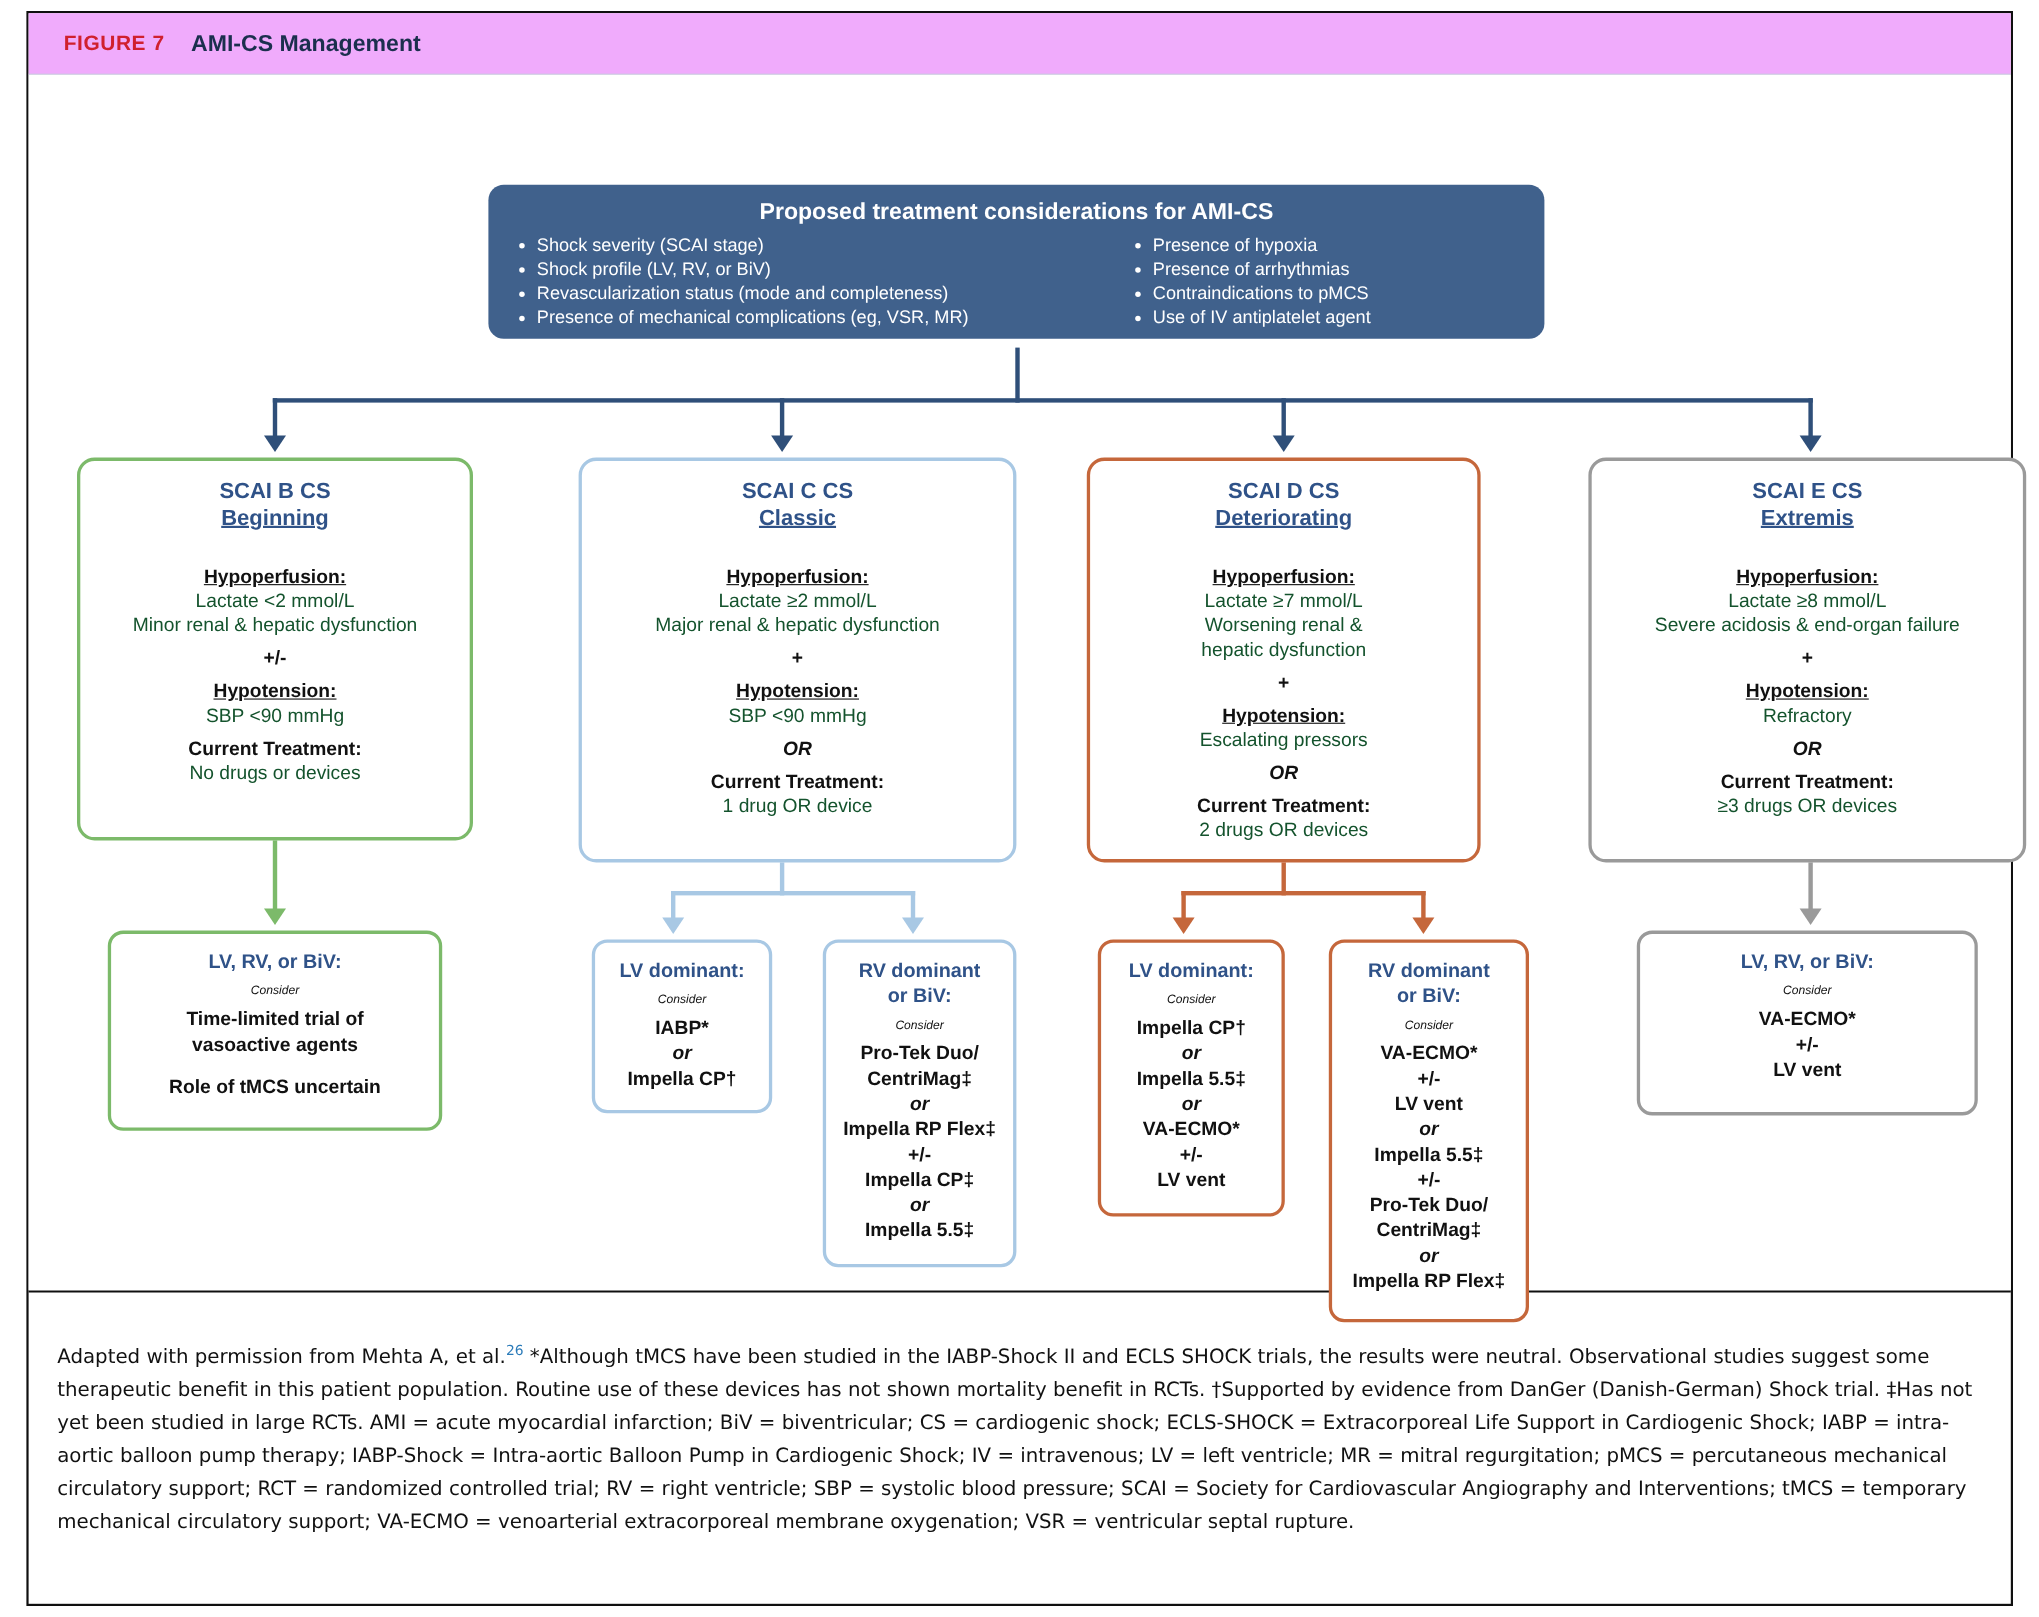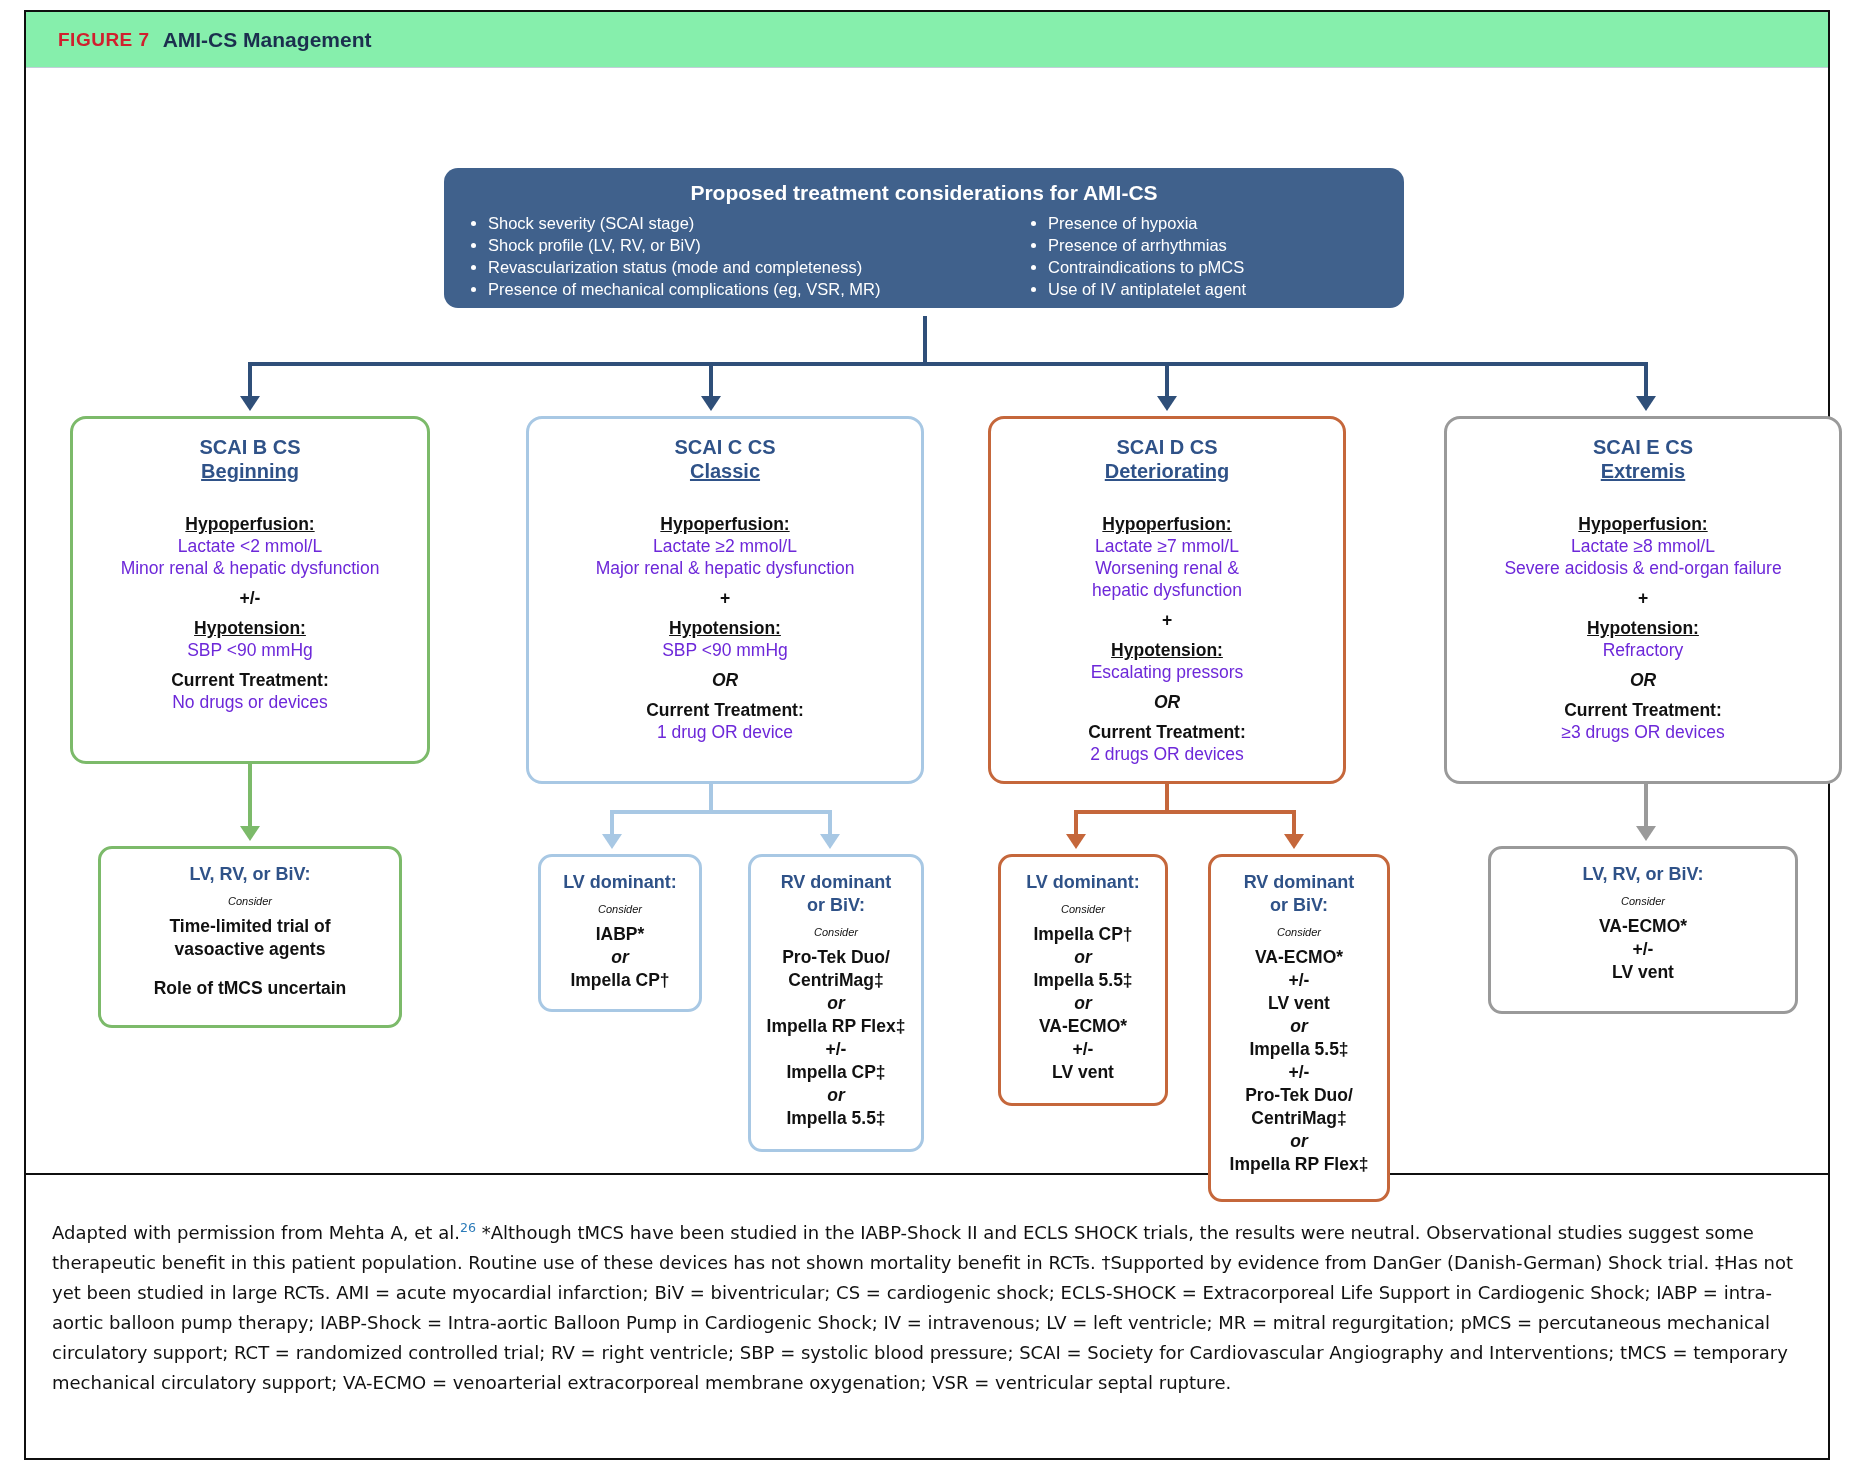--- a/index.html
+++ b/index.html
@@ -12,23 +12,23 @@
     overflow:hidden;
   }
   .page {
     position:absolute; left:24px; top:10px;
     width:1806px; height:1450px;
     border:2px solid #0f0f0f;
     background:#ffffff;
   }
   
   .fig-header {
-    height:56px; background:#86efac;
+    height:56px; background:#f0abfc;
     border-bottom:1px solid #c3ced9;
-    display:flex; align-items:center; padding-left:32px; gap:13px;
+    display:flex; align-items:center; padding-left:32px; gap:24px;
   }
   .fig-label {
     color:#d0202e; font-weight:bold; font-size:19px;
     letter-spacing:0.5px;
   }
   .fig-title { color:#1b2f4e; font-weight:bold; font-size:21px; }
 
   
   .canvas { position:relative; width:100%; height:1105px; background:#fff; }
 
@@ -70,21 +70,21 @@
   .stage.c { border-color:#a8c8e4; }
   .stage.d { border-color:#c5673b; }
   .stage.e { border-color:#9a9a9a; }
   .stage-title { color:#2f5288; font-weight:bold; font-size:20px; line-height:24px; }
   .stage-sub {
     color:#2f5288; font-weight:bold; font-size:20px; line-height:24px;
     text-decoration:underline; margin-bottom:31px;
   }
   .lbl { font-weight:bold; font-size:17.5px; text-decoration:underline; color:#111; margin-top:9px; }
   .lbl.nound { text-decoration:none; }
-  .val { font-size:17.5px; color:#6d28d9; line-height:22px; }
+  .val { font-size:17.5px; color:#14532d; line-height:22px; }
   .op { font-weight:bold; font-style:italic; font-size:17.5px; margin:9px 0 4px; color:#111; }
   .pm { font-weight:bold; font-size:17.5px; margin:9px 0; color:#111; }
 
   
   .sub {
     position:absolute; border-radius:14px; background:#fff;
     border:3px solid #7cba6a; text-align:center; padding:14px 8px;
   }
   .sub.c { border-color:#a8c8e4; }
   .sub.d { border-color:#c5673b; }

